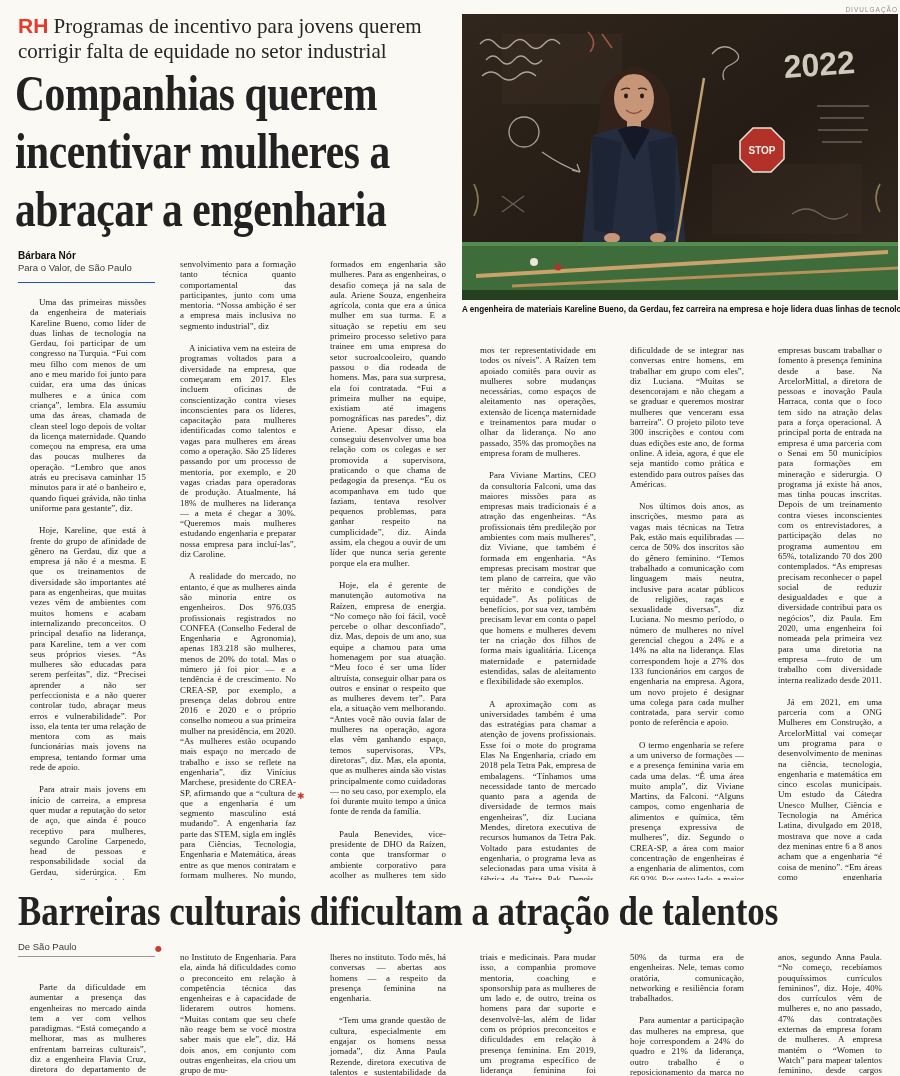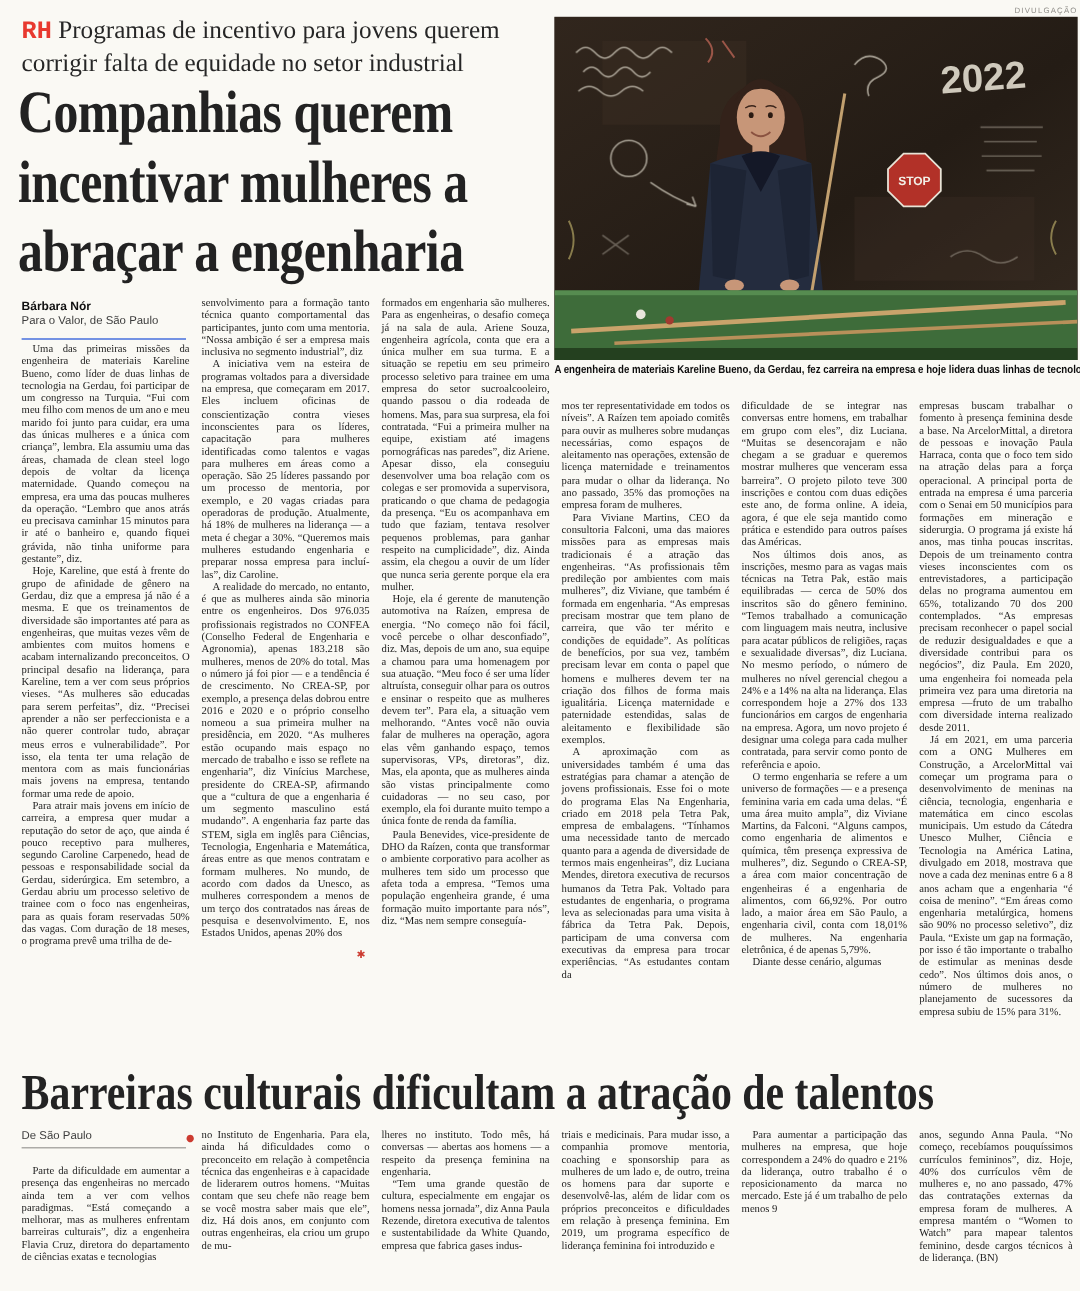--- a/index.html
+++ b/index.html
@@ -4,21 +4,21 @@
 <style>
   html,body{margin:0;padding:0;}
   body{width:900px;height:1076px;background:#faf9f4;font-family:"Liberation Serif",serif;}
   #page{position:relative;width:900px;height:1076px;overflow:hidden;background:#faf9f4;color:#1e1e1e;}
 
   .credit{position:absolute;top:6px;left:740px;width:158px;text-align:right;
           font:6.5px "Liberation Sans",sans-serif;letter-spacing:1px;color:#8f8d88;}
 
   .kicker{position:absolute;top:13px;left:18px;width:462px;
           font:21px/25px "Liberation Serif",serif;color:#262626;}
-  .kicker .tag{font-family:Liberation Mono, monospace;font-weight:bold;color:#e8392f;}
+  .kicker .tag{font-family:Liberation Sans, sans-serif;font-weight:bold;color:#e8392f;}
 
   .headline{position:absolute;top:64px;left:15px;width:545px;
             transform:scaleX(.83);transform-origin:left top;
             font-family:"Liberation Serif",serif;font-weight:bold;font-size:50px;
             line-height:58px;letter-spacing:-.5px;color:#222;}
 
   .byline{position:absolute;top:250px;left:18px;width:137px;border-bottom:1px solid #1d4ed8;padding-bottom:8px;}
   .byline .author{font:bold 10px/12px "Liberation Sans",sans-serif;color:#111;}
   .byline .origin{font:9.5px/12px "Liberation Sans",sans-serif;color:#3c3c3c;}
 
@@ -29,21 +29,21 @@
 
   .cols{position:absolute;display:flex;gap:10px;overflow:hidden;}
   #main-cols{top:247px;left:18px;width:876px;height:633px;}
   #bottom-cols{top:940px;left:18px;width:876px;height:136px;}
   .col{width:140px;flex:0 0 auto;}
   .col:nth-child(5){width:138px;}
   .col:nth-child(6){width:128px;}
   #main-cols .col:nth-child(1){padding-top:38px;}
   #main-cols .col:nth-child(4),#main-cols .col:nth-child(5),#main-cols .col:nth-child(6){padding-top:86px;}
   #bottom-cols .col:nth-child(1){padding-top:30px;}
-  .col p{margin:0;text-align:justify;font:8.9px/10.3px "Liberation Serif",serif;color:#1c1c1c;}
+  .col p{margin:12px;text-align:justify;font:8.9px/10.3px "Liberation Serif",serif;color:#1c1c1c;}
   .col p.ind{text-indent:9px;font-family:Liberation Serif, serif;}
 
   .headline2{position:absolute;top:888px;left:18px;white-space:nowrap;
              transform:scaleX(.83);transform-origin:left top;
              font-family:"Liberation Serif",serif;font-weight:bold;font-size:42px;line-height:46px;color:#232323;}
   .byline2{position:absolute;top:941px;left:18px;width:137px;border-bottom:1px solid #9a9894;padding-bottom:3px;
            font:9.5px/12px "Liberation Sans",sans-serif;color:#3c3c3c;}
 
   .mark{position:absolute;color:#cc3b30;font-family:"DejaVu Sans",sans-serif;}
   #mark-asterisk{top:791px;left:297px;font-size:9px;}
@@ -188,20 +188,21 @@
         <p>no Instituto de Engenharia. Para ela, ainda há dificuldades como o preconceito em relação à competência técnica das engenheiras e à capacidade de liderarem outros homens. “Muitas contam que seu chefe não reage bem se você mostra saber mais que ele”, diz. Há dois anos, em conjunto com outras engenheiras, ela criou um grupo de mu-</p>
       </div>
       <div class="col">
         <p>lheres no instituto. Todo mês, há conversas — abertas aos homens — a respeito da presença feminina na engenharia.</p>
         <p class="ind">“Tem uma grande questão de cultura, especialmente em engajar os homens nessa jornada”, diz Anna Paula Rezende, diretora executiva de talentos e sustentabilidade da White Quando, empresa que fabrica gases indus-</p>
       </div>
       <div class="col">
         <p>triais e medicinais. Para mudar isso, a companhia promove mentoria, coaching e sponsorship para as mulheres de um lado e, de outro, treina os homens para dar suporte e desenvolvê-las, além de lidar com os próprios preconceitos e dificuldades em relação à presença feminina. Em 2019, um programa específico de liderança feminina foi introduzido e</p>
       </div>
       <div class="col">
+        <p>50% da turma era de engenheiras. Nele, temas como oratória, comunicação, networking e resiliência foram trabalhados.</p>
         <p class="ind">Para aumentar a participação das mulheres na empresa, que hoje correspondem a 24% do quadro e 21% da liderança, outro trabalho é o reposicionamento da marca no mercado. Este já é um trabalho de pelo menos 9</p>
       </div>
       <div class="col">
         <p>anos, segundo Anna Paula. “No começo, recebíamos pouquíssimos currículos femininos”, diz. Hoje, 40% dos currículos vêm de mulheres e, no ano passado, 47% das contratações externas da empresa foram de mulheres. A empresa mantém o “Women to Watch” para mapear talentos feminino, desde cargos técnicos à de liderança. (BN)</p>
       </div>
     </div>
 
 </div>
 
 </body></html>

